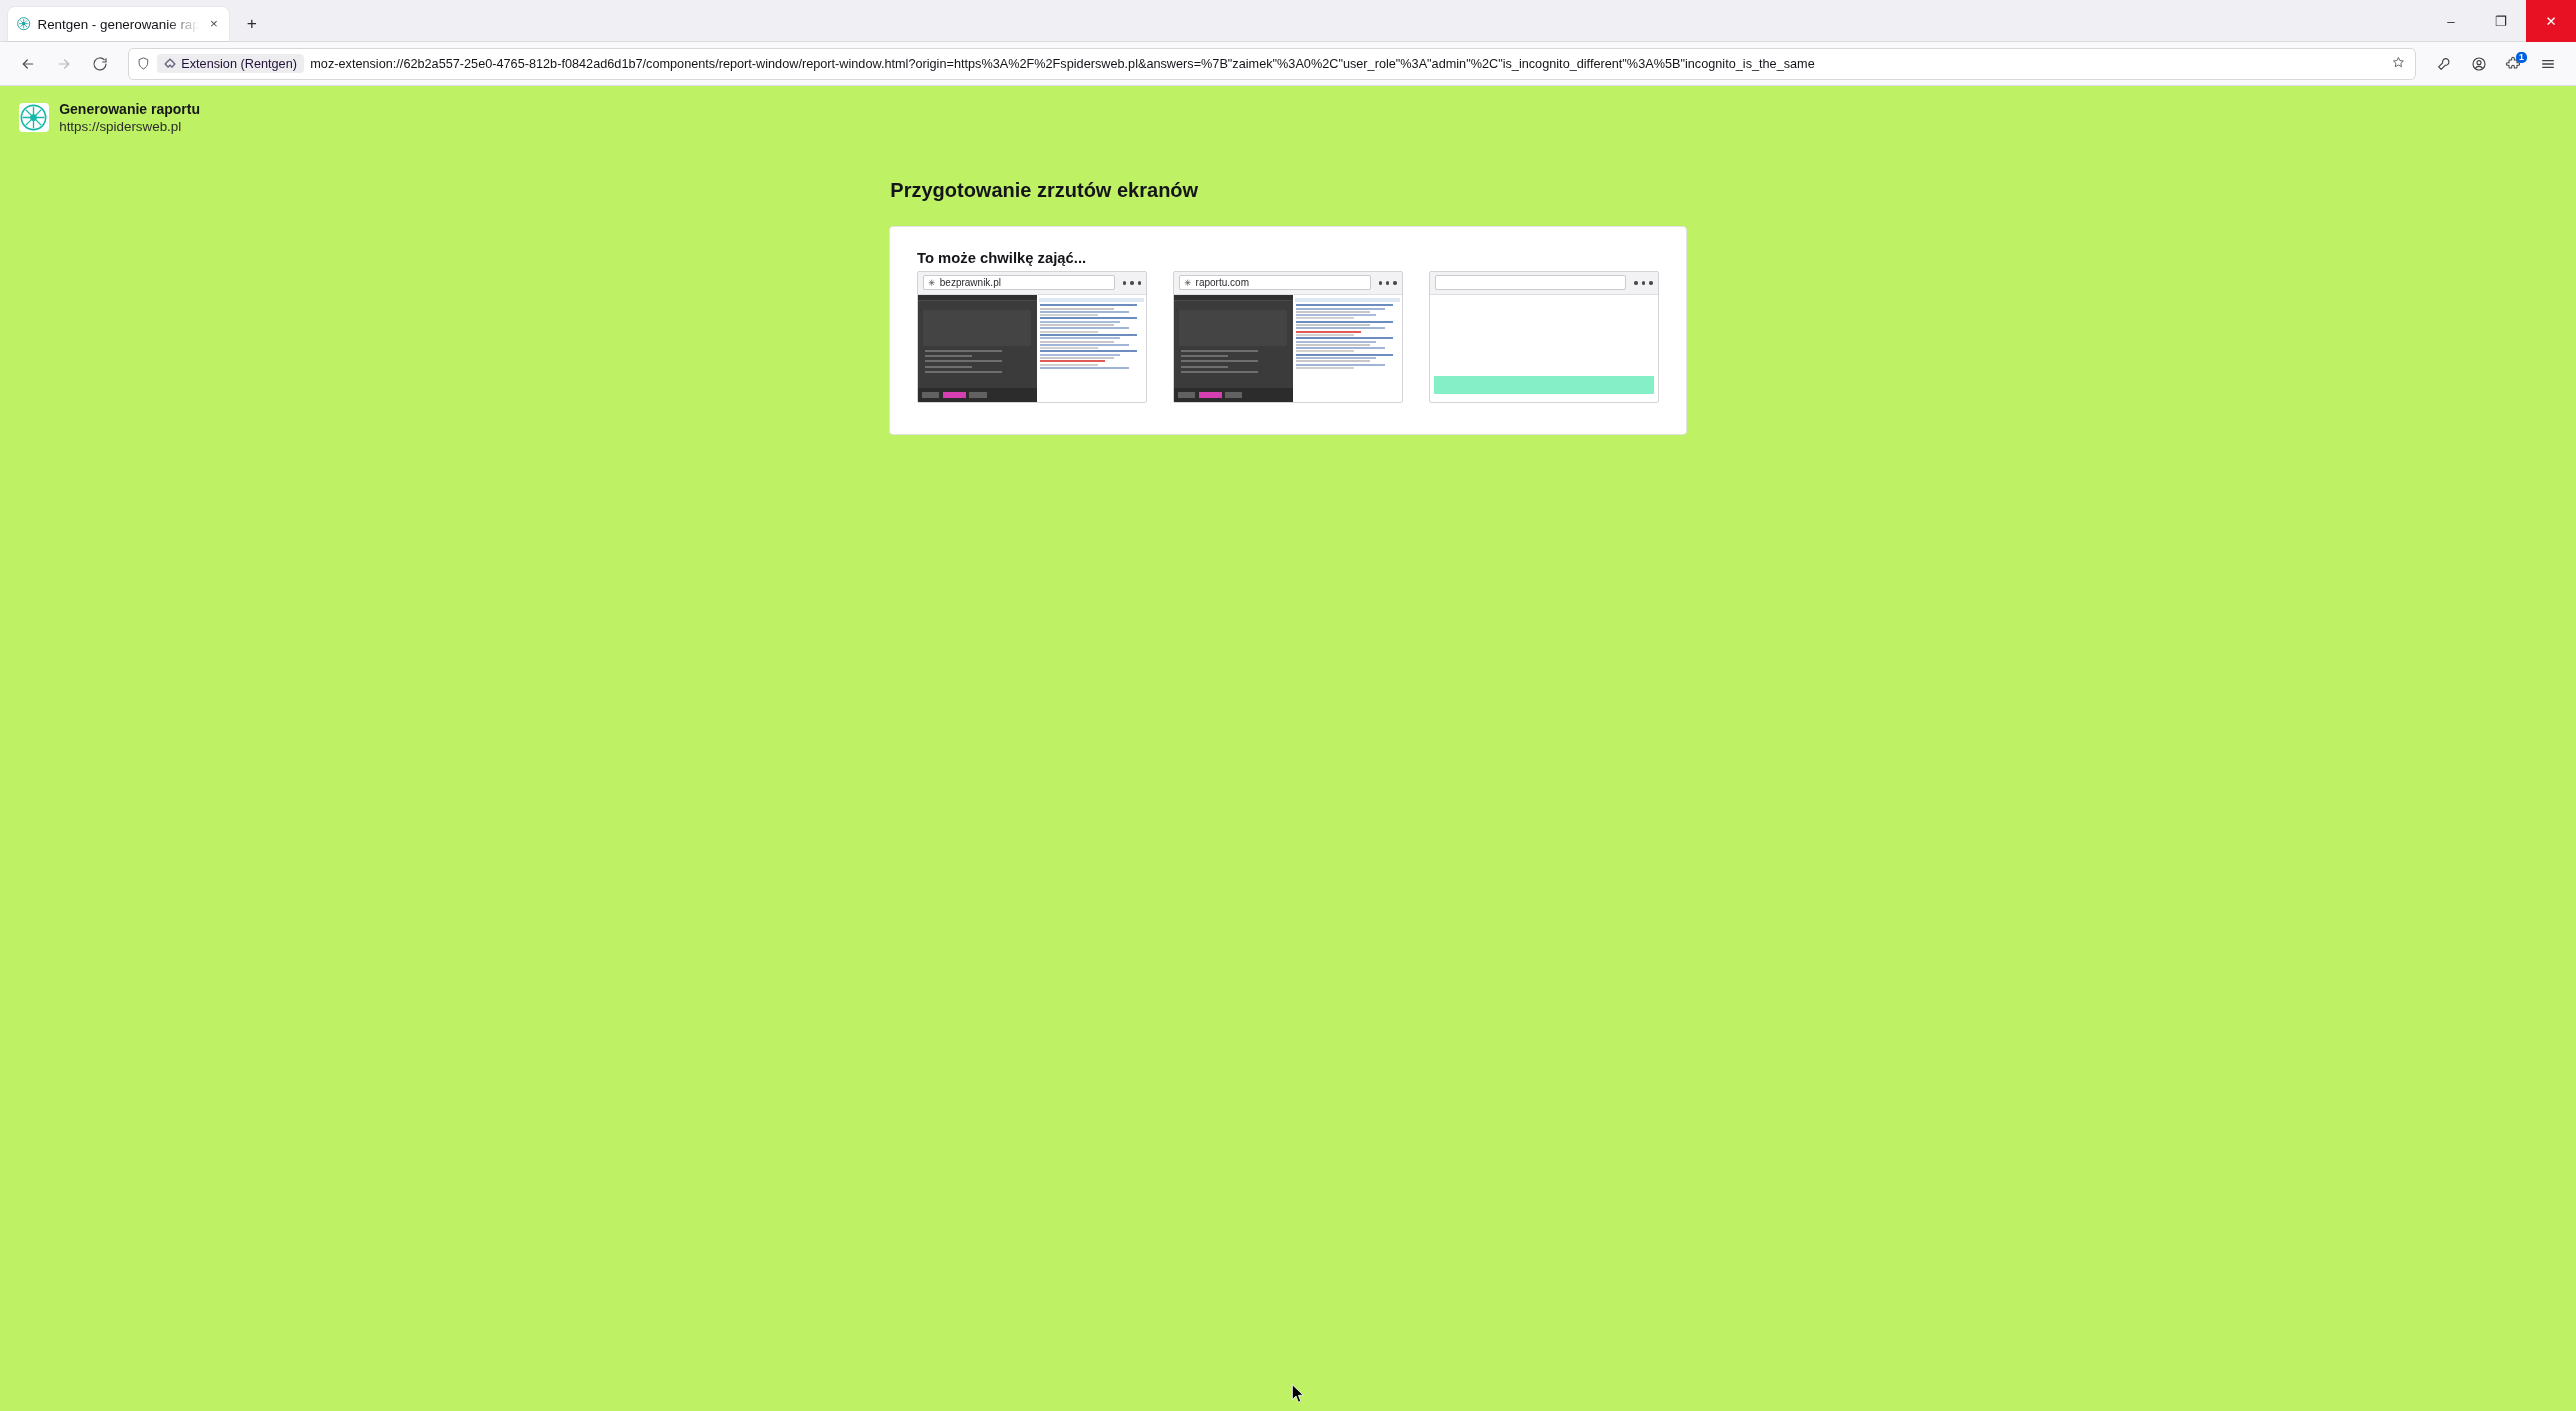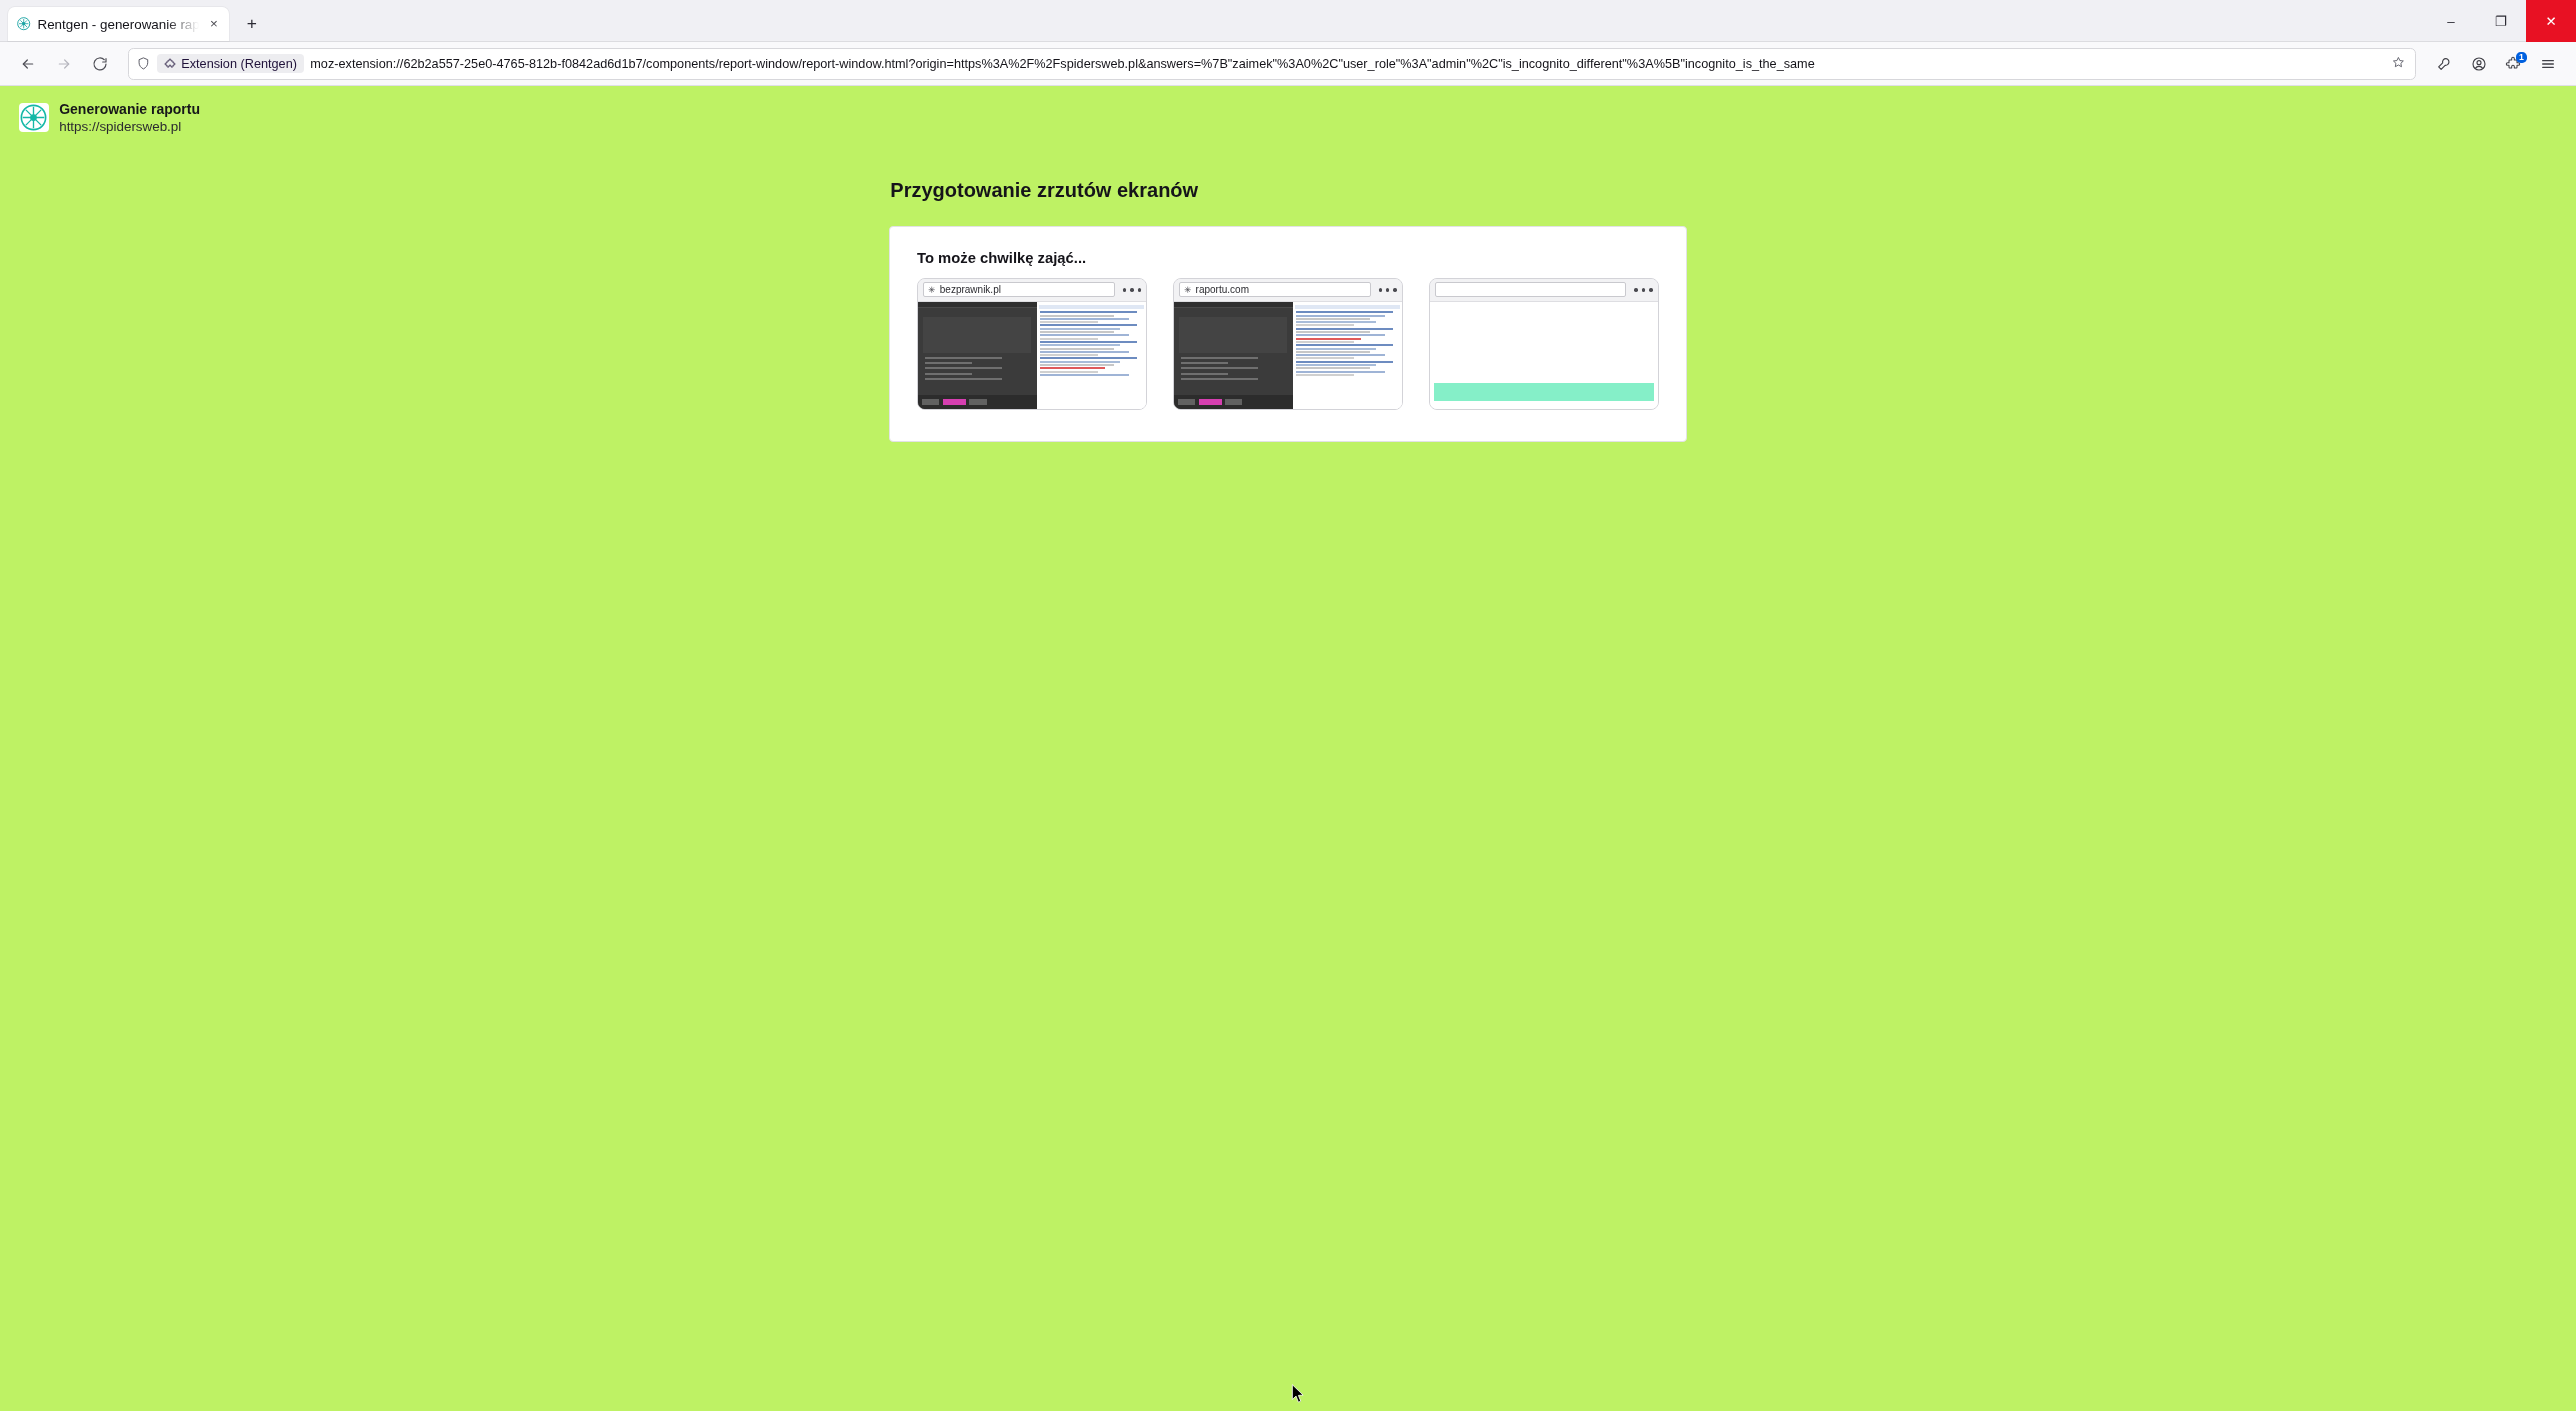--- a/index.html
+++ b/index.html
@@ -189,41 +189,41 @@
   .card {
     background: #ffffff;
     border: 0.7px solid #e2e2e6;
     border-radius: 4px;
     padding: 23px 27px 31px 27px;
   }
   .card-heading {
     font-size: 14.8px;
     font-weight: bold;
     color: #15141a;
-    margin: 0 0 12px 0;
+    margin: 0 0 5px 0;
   }
   .card-text {
     font-size: 14px;
     line-height: 1.55;
     color: #2b2b30;
     margin: 0 0 31px 0;
     max-width: 704px;
   }
 
   .thumbs {
     display: flex;
     gap: 25.5px;
   }
 
   
   .thumb {
     width: 238px;
     border: 0.7px solid #d3d3d8;
     background: #f5f5f7;
-    border-radius: 8px;
+    border-radius: 2px;
     overflow: hidden;
   }
   .thumb-bar {
     height: 23px;
     background: #f2f2f4;
     display: flex; align-items: center;
     padding: 0 5.4px;
     gap: 5.4px;
     border-bottom: 0.7px solid #dedee2;
   }

